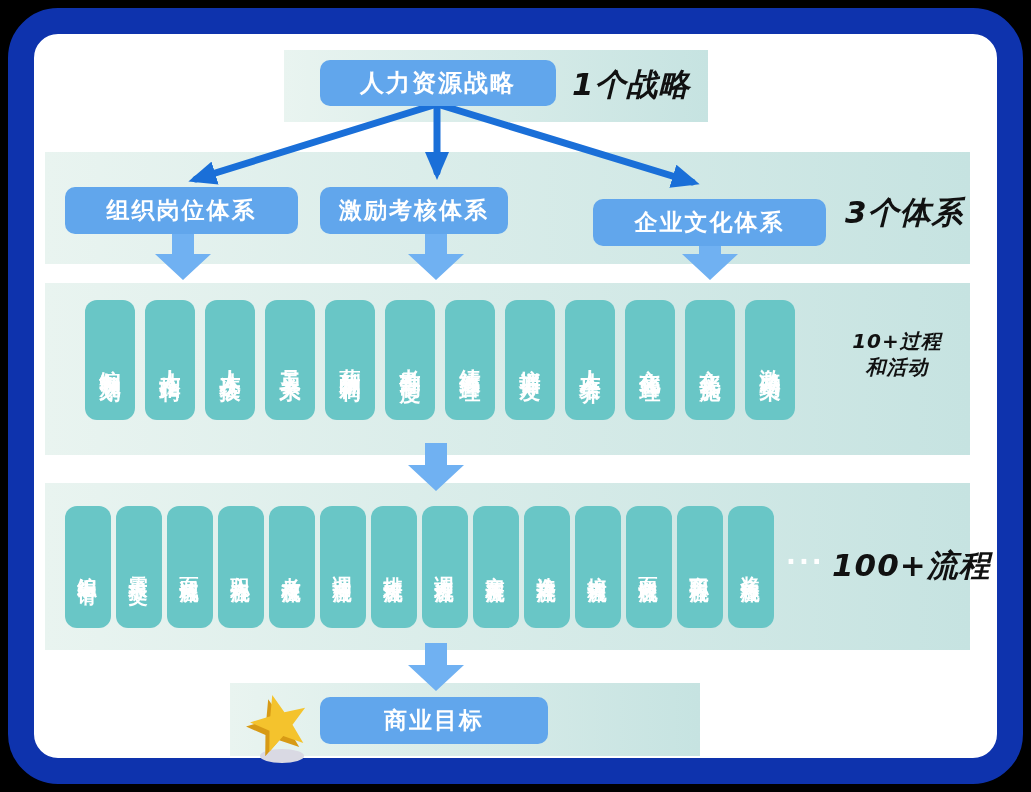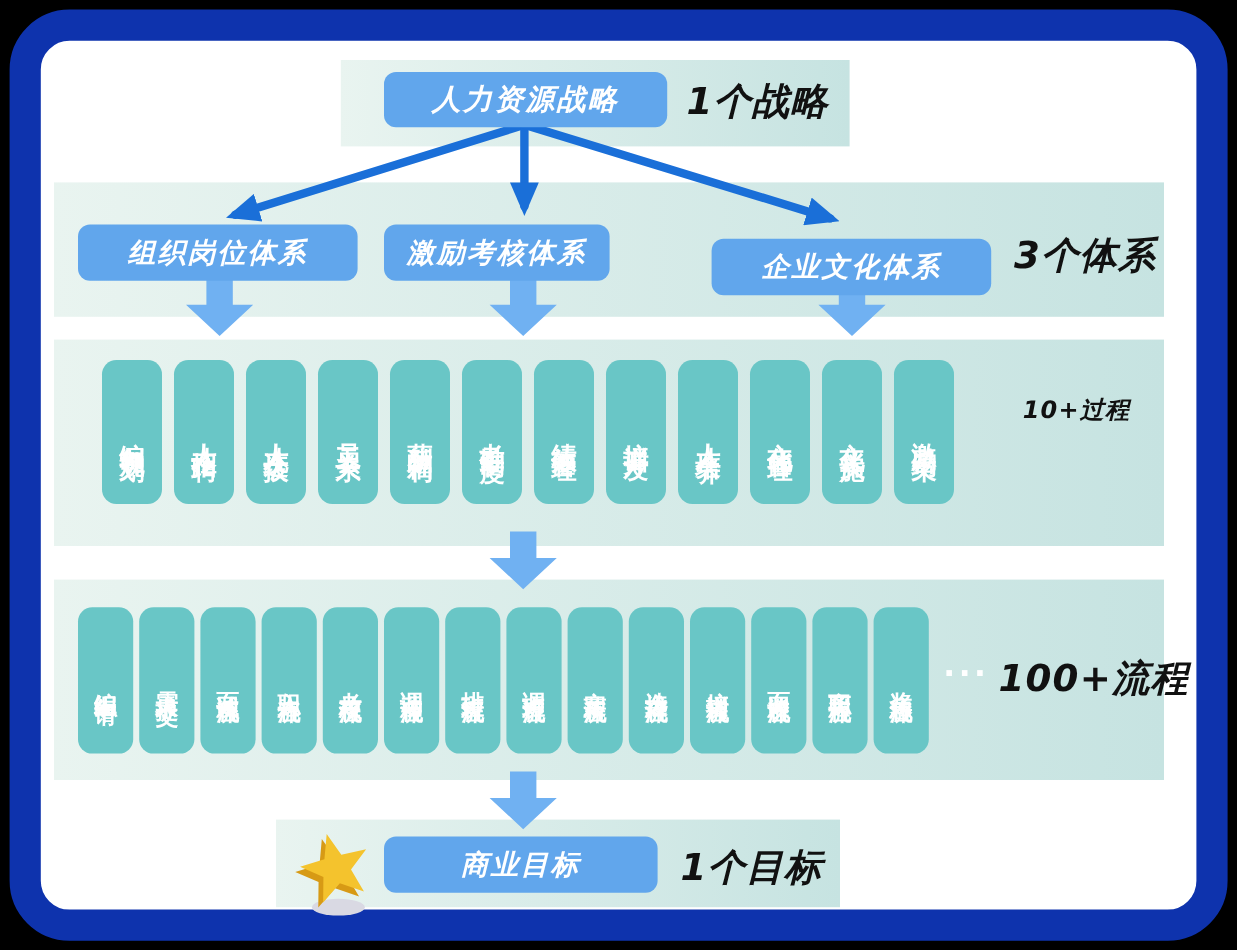--- a/index.html
+++ b/index.html
@@ -3,21 +3,21 @@
 <meta charset="utf-8">
 <style>
   html,body{margin:0;padding:0;background:#000;}
   #viewport{position:relative;width:1031px;height:792px;background:#000;overflow:hidden;
             font-family:"DejaVu Sans","Liberation Sans",sans-serif;}
   .frame{position:absolute;left:8px;top:8px;right:8px;bottom:8px;
          border:26px solid var(--frame);border-radius:50px;background:#ffffff;}
   .band{position:absolute;background:linear-gradient(90deg,var(--band-from),var(--band-to));}
   .bluebox{position:absolute;background:var(--blue-box);border-radius:10px;color:#fff;
            font-weight:bold;display:flex;align-items:center;justify-content:center;
-           font-size:23px;letter-spacing:2px;font-style:italic;}
+           font-size:23px;letter-spacing:2px;}
   .hlabel{position:absolute;color:var(--label-text);font-weight:bold;font-style:italic;
           font-size:31px;letter-spacing:1px;white-space:nowrap;}
   .row{position:absolute;display:flex;}
   .vbox{background:var(--teal-box);border-radius:12px;color:#fff;font-weight:bold;
         display:flex;align-items:center;justify-content:center;flex:none;}
   .row-processes .vbox{width:50px;height:120px;}
   .row-flows .vbox{width:46px;height:122px;}
   .vbox span{writing-mode:vertical-rl;text-orientation:upright;letter-spacing:4px;}
   .row-processes .vbox span{font-size:21px;}
   .row-flows .vbox span{font-size:19px;letter-spacing:3px;}
@@ -106,20 +106,21 @@
       </div>
     <div class="vbox">
         <span>文化实施</span>
       </div>
     <div class="vbox">
         <span>激励约束</span>
       </div>
   </div>
   <div class="hlabel two-line" style="left:822px;top:328px;width:150px;">
     <div>10+过程</div>
+    <div>和活动</div>
   </div>
 
   <div class="row row-flows" style="left:65px;top:506px;gap:5px;">
     <div class="vbox">
         <span>编织申请</span>
       </div>
     <div class="vbox">
         <span>需求提交</span>
       </div>
     <div class="vbox">
@@ -165,14 +166,13 @@
   <svg class="overlay" style="left:238px;top:684px;" width="84" height="80" viewBox="-42 -40 84 80">
     <ellipse cx="2" cy="32" rx="22" ry="7" fill="var(--star-shadow)"></ellipse>
     <g transform="rotate(-15)">
       <polygon transform="translate(-5,3)" fill="var(--star-dark)" points="0,-30 7.3,-10.1 28.5,-9.3 11.9,3.9 17.6,24.3 0,12.5 -17.6,24.3 -11.9,3.9 -28.5,-9.3 -7.3,-10.1"></polygon>
       <polygon fill="var(--star-gold)" points="0,-30 7.3,-10.1 28.5,-9.3 11.9,3.9 17.6,24.3 0,12.5 -17.6,24.3 -11.9,3.9 -28.5,-9.3 -7.3,-10.1"></polygon>
     </g>
   </svg>
   <div class="bluebox" style="left:320px;top:697px;width:228px;height:47px;">
     <span>商业目标</span>
   </div>
-  <div class="hlabel" style="left:567px;top:702px;">1个目标</div>
 </div>
 
 </body></html>

